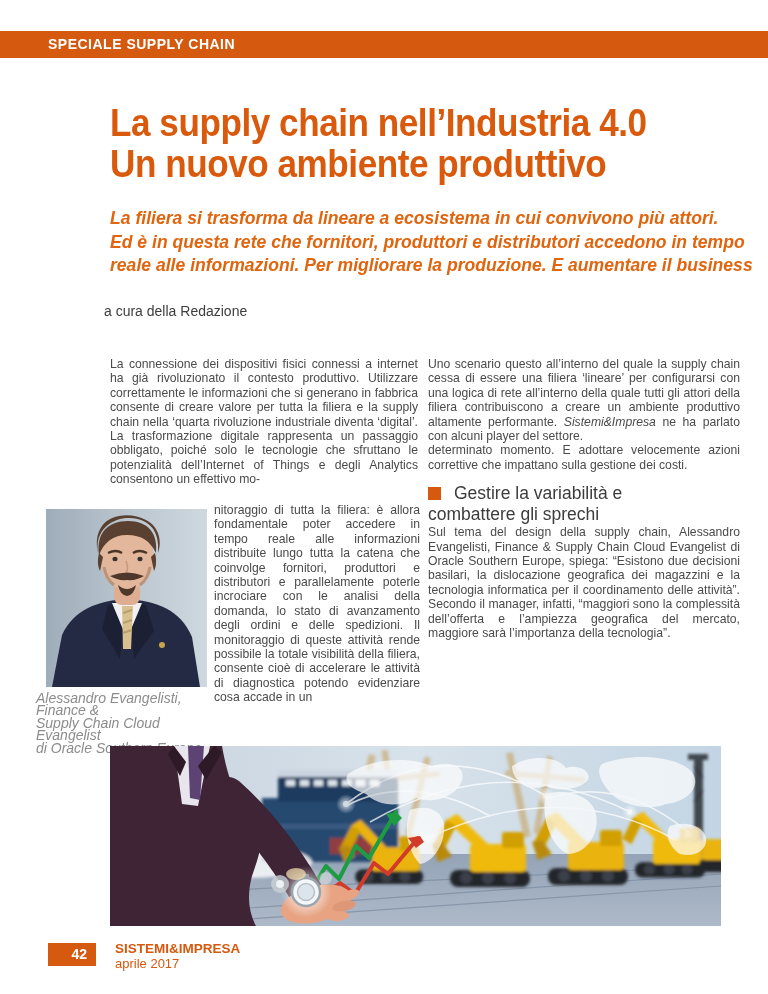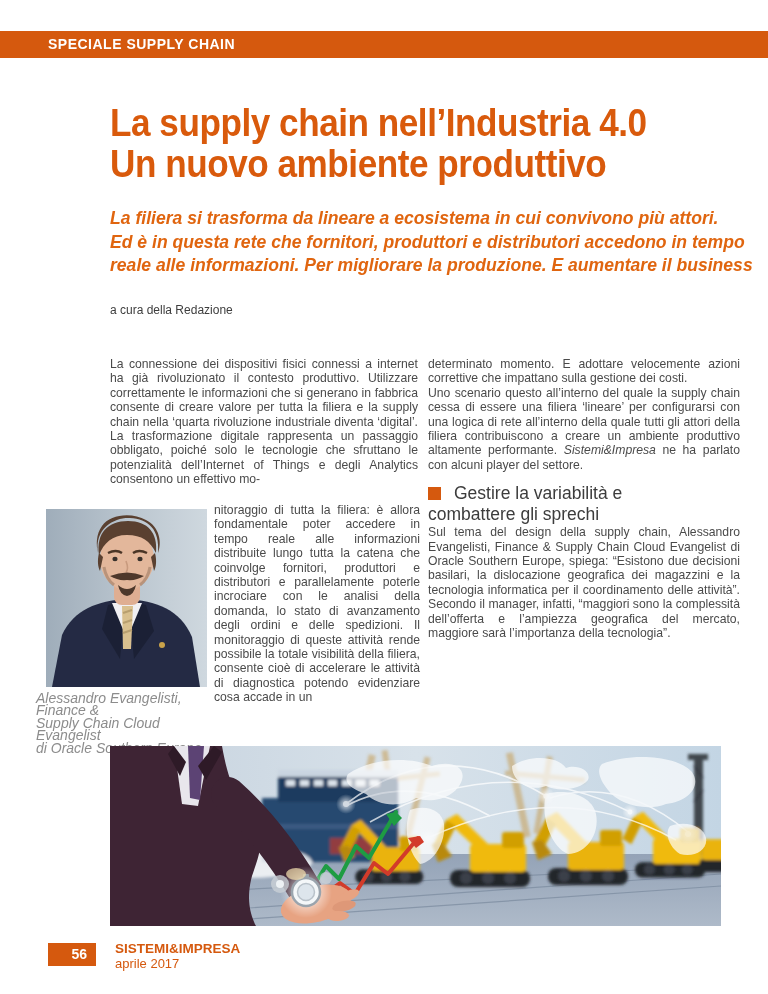--- a/index.html
+++ b/index.html
@@ -11,21 +11,21 @@
         font-size:14px;font-weight:bold;letter-spacing:0.5px;}
   
   .title{position:absolute;left:110px;top:102px;color:#D95A0C;font-weight:bold;}
   .title .tline{font-size:39px;line-height:41px;letter-spacing:-0.5px;
         transform:scaleX(0.9);transform-origin:left top;white-space:nowrap;}
   
   .standfirst{position:absolute;left:110px;top:206px;color:#E0650F;font-style:italic;font-weight:bold;}
   .standfirst .sline{font-size:18.5px;line-height:23.5px;font-weight:600;
         transform:scaleX(0.95);transform-origin:left top;white-space:nowrap;}
   
-  .byline{position:absolute;left:110px;top:303px;font-size:12px;color:#3d3d3d;}
+  .byline{position:absolute;left:104px;top:303px;font-size:14px;color:#3d3d3d;}
   
   .col{position:absolute;top:357px;font-size:12.2px;line-height:14.4px;color:#4a4a4a;
        text-align:justify;}
   .col-left{left:110px;width:308px;}
   .col-left-wrapped{position:absolute;left:214px;top:503px;width:206px;
        font-size:12.2px;line-height:14.4px;color:#4a4a4a;text-align:justify;}
   .col-right{left:428px;width:312px;}
   .col p{margin:0;}
   .sec-heading{margin-top:11px;font-size:17.5px;line-height:21px;color:#3c3c3c;}
   .sec-bullet{display:inline-block;width:13px;height:13px;background:#D5590E;
@@ -115,22 +115,22 @@
     </svg>
   </div>
 
   <div class="caption">
     <div>Alessandro Evangelisti, Finance &amp;</div>
     <div>Supply Chain Cloud Evangelist</div>
     <div>di Oracle Southern Europe</div>
   </div>
 
   <div class="col col-right">
+    <p><span>Uno scenario questo all’interno del quale la supply chain cessa di essere una filiera ‘lineare’ per configurarsi con una logica di rete all’interno della quale tutti gli attori della filiera contribuiscono a creare un ambiente produttivo altamente performante. </span><span class="it">Sistemi&amp;Impresa</span><span> ne ha parlato con alcuni player del settore.</span></p>
     <p>determinato momento. E adottare velocemente azioni correttive che impattano sulla gestione dei costi.</p>
-    <p><span>Uno scenario questo all’interno del quale la supply chain cessa di essere una filiera ‘lineare’ per configurarsi con una logica di rete all’interno della quale tutti gli attori della filiera contribuiscono a creare un ambiente produttivo altamente performante. </span><span class="it">Sistemi&amp;Impresa</span><span> ne ha parlato con alcuni player del settore.</span></p>
     <div class="sec-heading">
       <div><span class="sec-bullet"></span><span>Gestire la variabilità e</span></div>
       <div>combattere gli sprechi</div>
     </div>
     <p><span>Sul tema del design della supply chain, </span><span class="bd">Alessandro Evangelisti, Finance &amp; Supply Chain Cloud Evangelist di Oracle Southern Europe</span><span>, spiega: “Esistono due decisioni basilari, la dislocazione geografica dei magazzini e la tecnologia informatica per il coordinamento delle attività”. Secondo il manager, infatti, “maggiori sono la complessità dell’offerta e l’ampiezza geografica del mercato, maggiore sarà l’importanza della tecnologia”.</span></p>
   </div>
 
   <div class="hero">
     <svg width="611" height="180" viewBox="0 0 611 180">
       <defs>
@@ -306,18 +306,18 @@
         <circle cx="216" cy="132" r="6" fill="#C9CFD6" opacity="0.8"></circle>
         <circle cx="196" cy="146" r="14" fill="#F4F7F9" stroke="#9AA4AD" stroke-width="2.5"></circle>
         <circle cx="196" cy="146" r="8.5" fill="#DDE5EC" stroke="#B9C2CA" stroke-width="1.5"></circle>
         <rect x="193" y="128" width="6" height="5" rx="1" fill="#9AA4AD"></rect>
         <ellipse cx="186" cy="128" rx="10" ry="6" fill="#F6E3B0" opacity="0.7"></ellipse>
       </g>
     </svg>
   </div>
 
   <div class="pageno-box">
-    <div class="pageno">56</div>
+    <div class="pageno">42</div>
   </div>
   <div class="mag-name">SISTEMI&amp;IMPRESA</div>
   <div class="mag-issue">aprile 2017</div>
 
 </div>
 
 </body></html>

